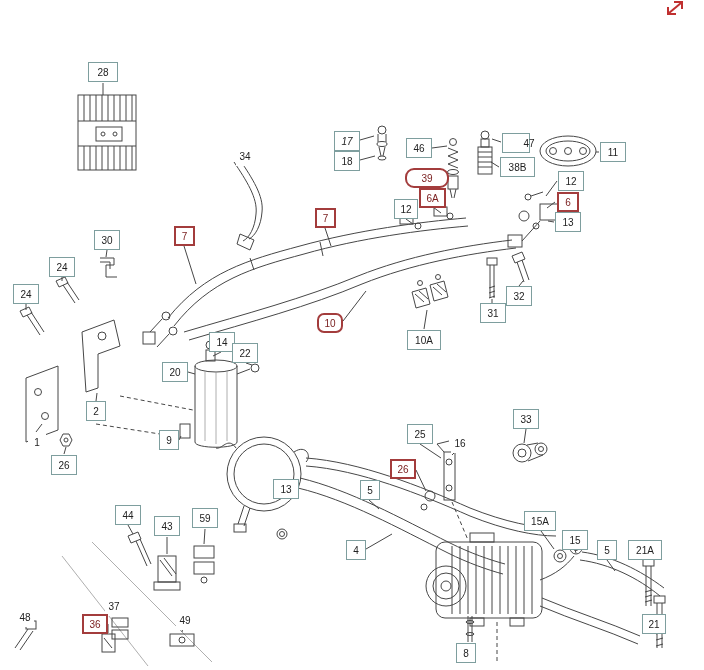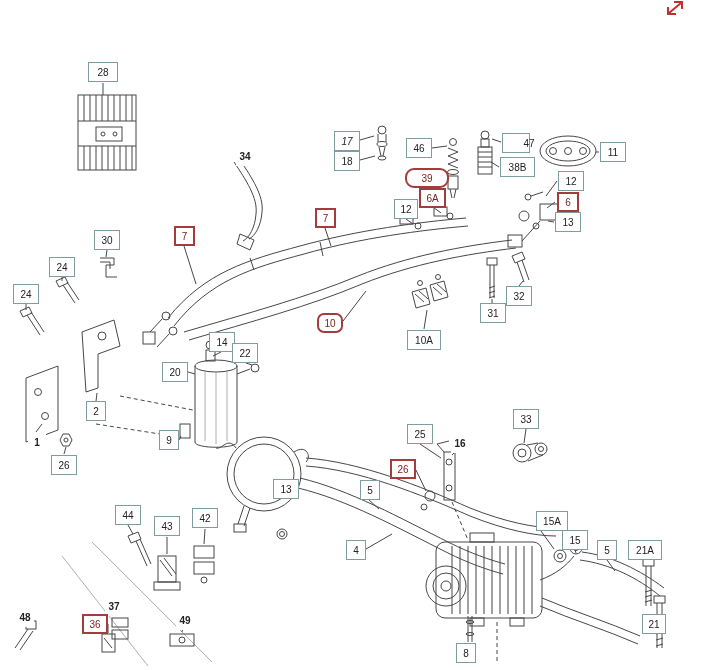--- a/index.html
+++ b/index.html
@@ -10,21 +10,21 @@
     stroke:#474747;fill:none;stroke-width:1;}
   svg .thin{stroke:#9a9a9a;stroke-width:.8;}
   svg .dash{stroke-dasharray:4 3;}
   svg .red-icon line, svg .red-icon polyline{stroke:#c03030;stroke-width:2;}
   #callouts{position:absolute;left:0;top:0;width:704px;height:670px;}
   .callout{position:absolute;box-sizing:border-box;height:20px;min-width:18px;
            display:flex;align-items:center;justify-content:center;
            font-size:10px;background:#fff;cursor:pointer;}
   .callout.gray{border:1px solid #7e9e9e;color:#222;}
   .callout.red{border:2px solid #a33c3c;color:#7c2222;}
-  .callout.plain{border:none;background:#fff;color:#222;padding:0 2px;font-weight:bold;}
+  .callout.plain{border:none;background:#fff;color:#222;padding:0 2px;}
 </style>
 </head>
 <body>
 
 <div id="canvas">
 
 <svg width="704" height="670" viewBox="0 0 704 670">
 
   <g>
     <line x1="103" y1="83" x2="103" y2="95"></line>
@@ -391,27 +391,27 @@
       <div class="callout gray" style="left: 86px; top: 401px; width: 20px;">2</div>
       <div class="callout gray" style="left: 159px; top: 430px; width: 20px;">9</div>
       <div class="callout plain" style="left: 28px; top: 432px;">1</div>
       <div class="callout gray" style="left: 51px; top: 455px; width: 26px;">26</div>
       <div class="callout gray" style="left: 513px; top: 409px; width: 26px;">33</div>
       <div class="callout gray" style="left: 407px; top: 424px; width: 26px;">25</div>
       <div class="callout plain" style="left: 451px; top: 433px;">16</div>
       <div class="callout red" style="left: 390px; top: 459px; width: 26px;">26</div>
       <div class="callout gray" style="left: 273px; top: 479px; width: 26px;">13</div>
       <div class="callout gray" style="left: 360px; top: 480px; width: 20px;">5</div>
-      <div class="callout gray" style="left: 536px; top: 511px; width: 32px;">15A</div>
+      <div class="callout gray" style="left: 524px; top: 511px; width: 32px;">15A</div>
       <div class="callout gray" style="left: 562px; top: 530px; width: 26px;">15</div>
       <div class="callout gray" style="left: 597px; top: 540px; width: 20px;">5</div>
       <div class="callout gray" style="left: 628px; top: 540px; width: 34px;">21A</div>
       <div class="callout gray" style="left: 115px; top: 505px; width: 26px;">44</div>
       <div class="callout gray" style="left: 154px; top: 516px; width: 26px;">43</div>
-      <div class="callout gray" style="left: 192px; top: 508px; width: 26px;">42</div>
+      <div class="callout gray" style="left: 192px; top: 508px; width: 26px;">59</div>
       <div class="callout gray" style="left: 346px; top: 540px; width: 20px;">4</div>
       <div class="callout plain" style="left: 105px; top: 596px;">37</div>
       <div class="callout red" style="left: 82px; top: 614px; width: 26px;">36</div>
       <div class="callout plain" style="left: 176px; top: 610px;">49</div>
       <div class="callout plain" style="left: 16px; top: 607px;">48</div>
       <div class="callout gray" style="left: 642px; top: 614px; width: 24px;">21</div>
       <div class="callout gray" style="left: 456px; top: 643px; width: 20px;">8</div>
     </div>
 
 </div>

